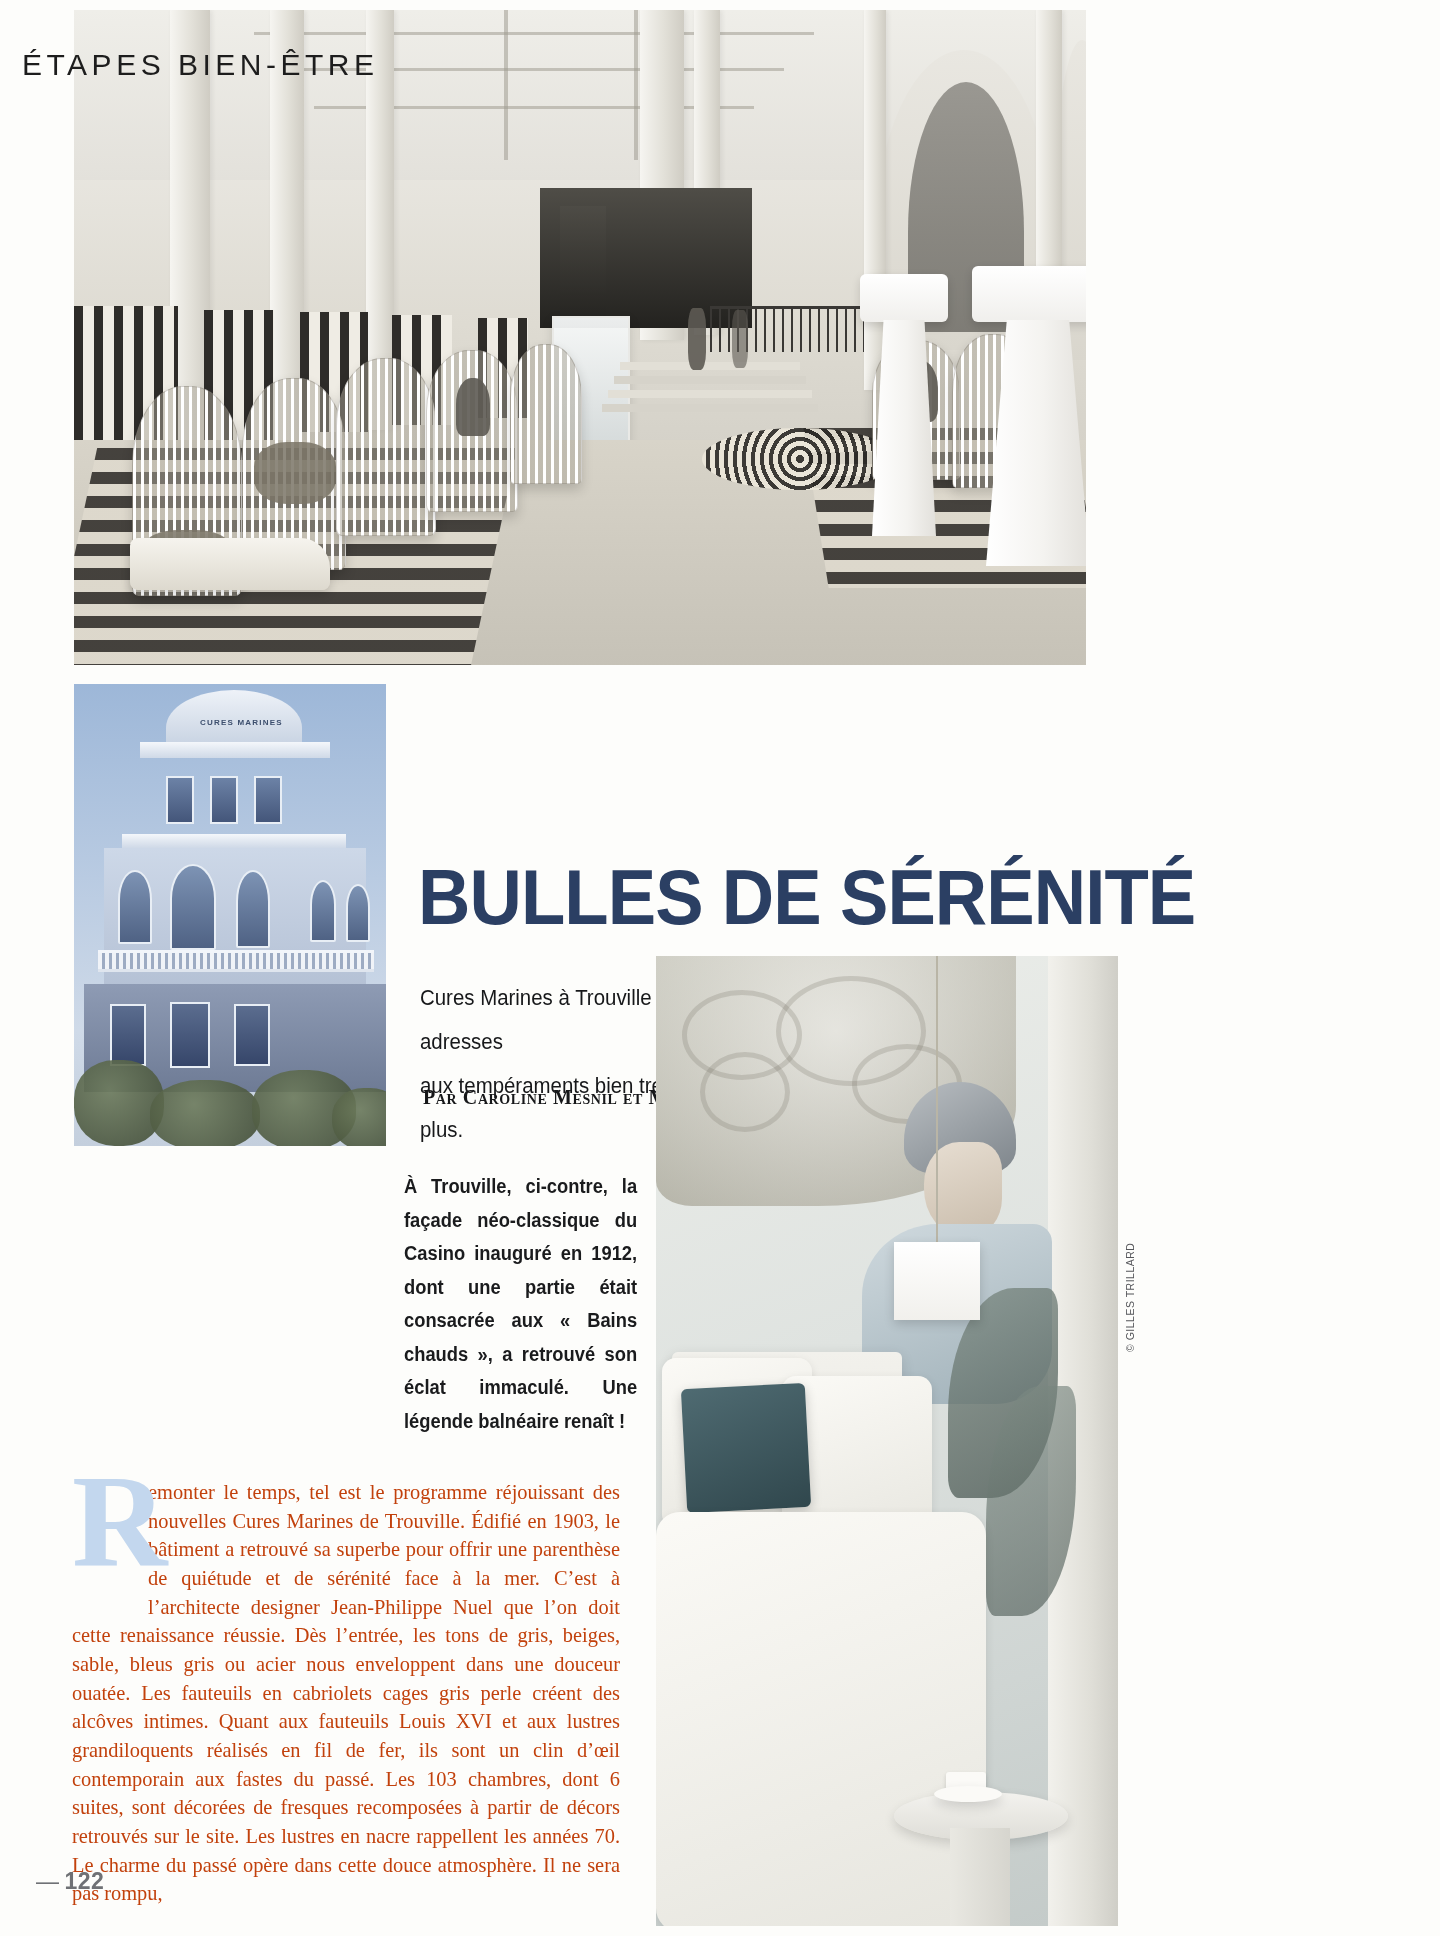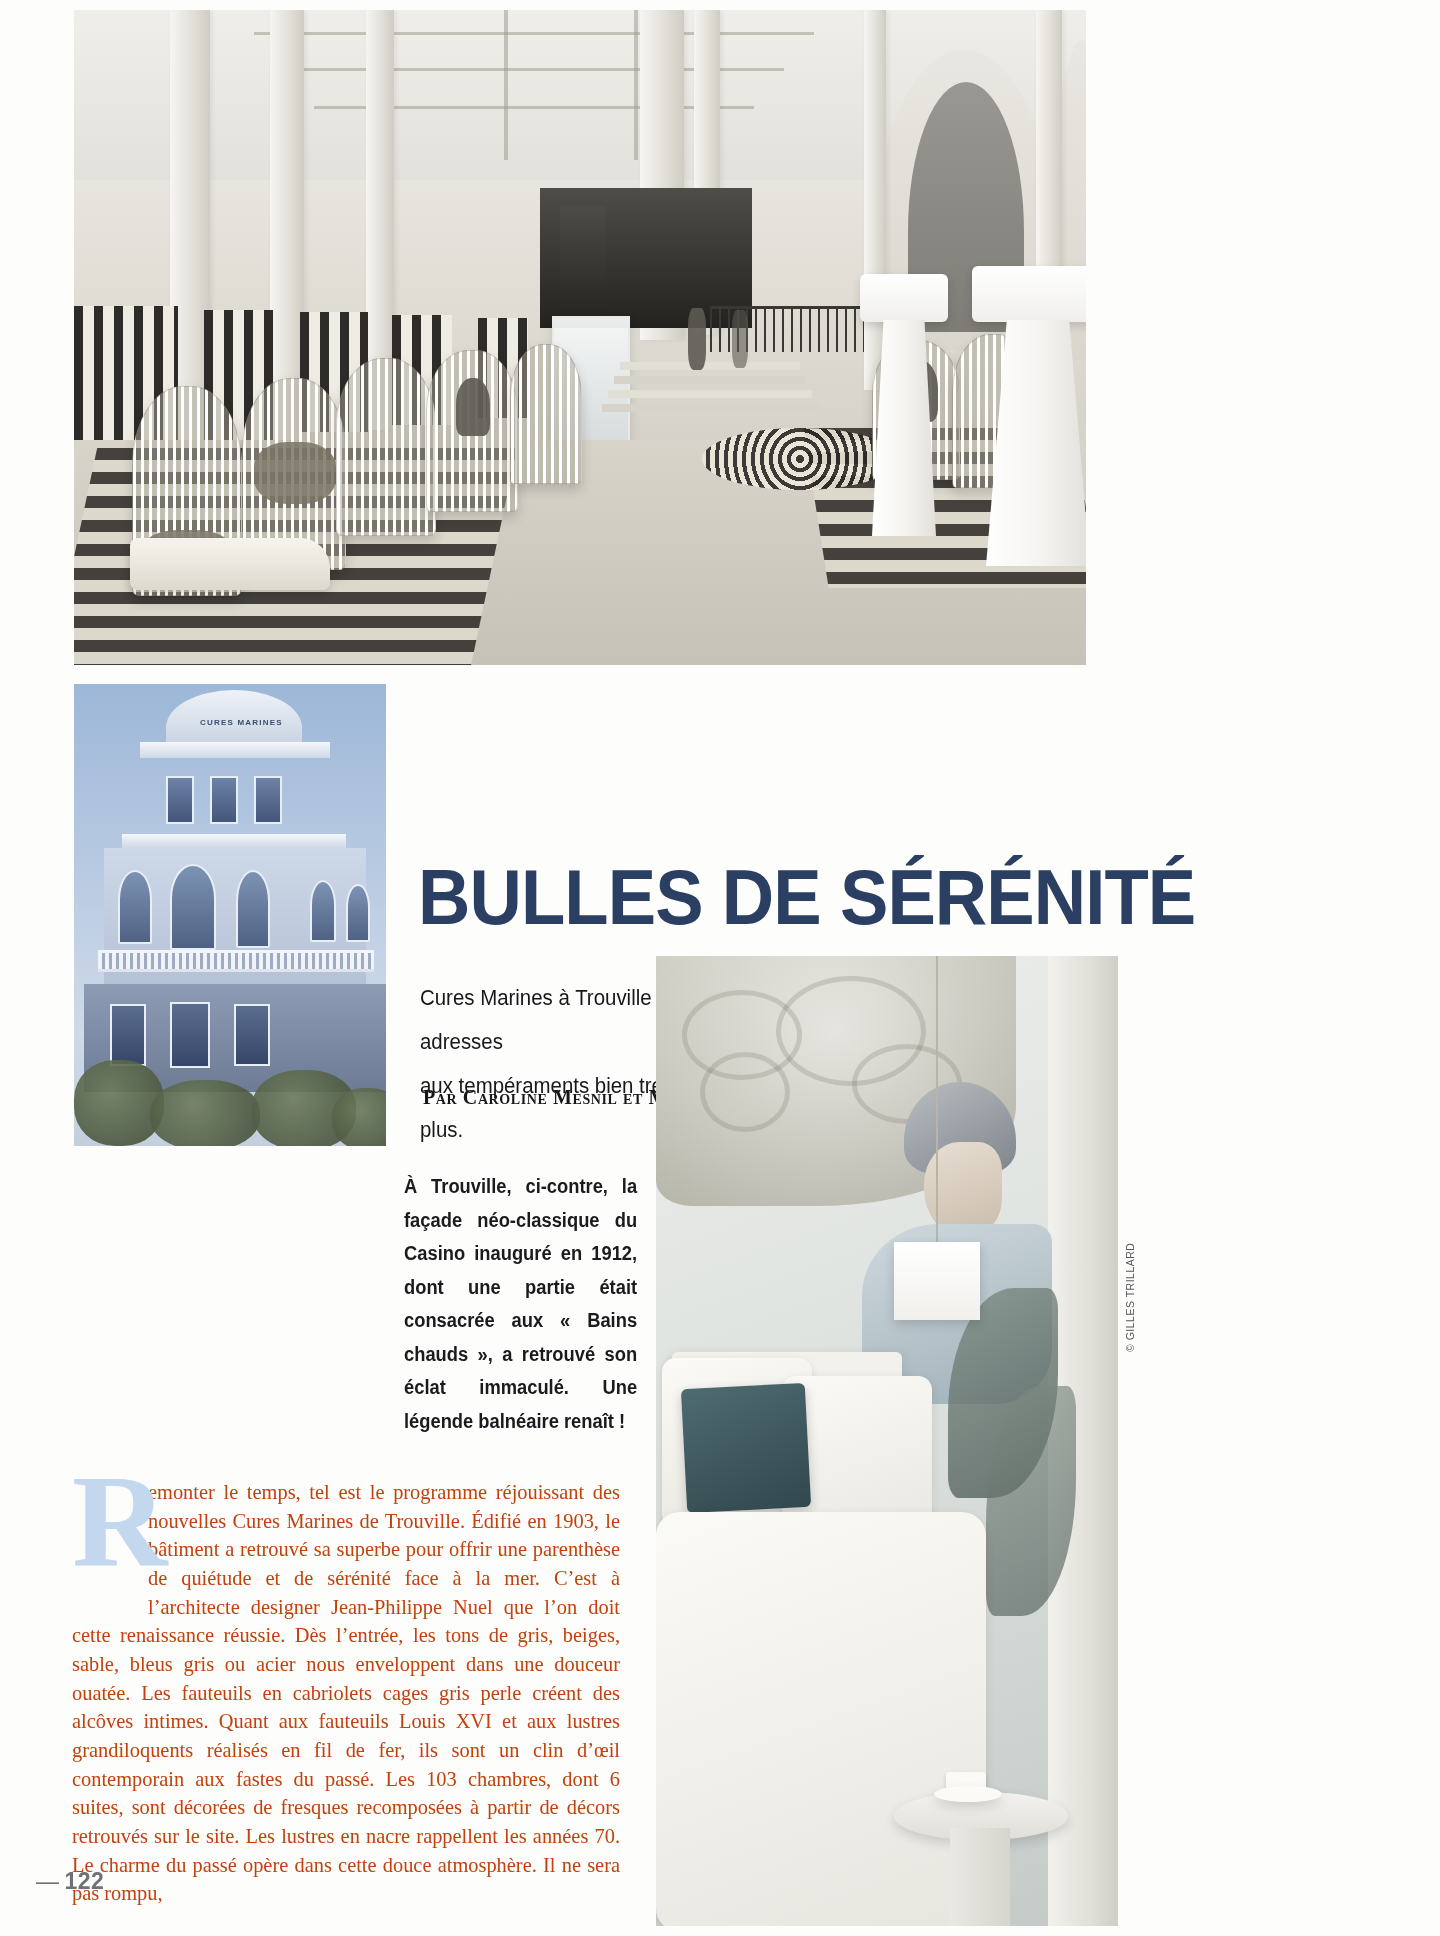--- a/index.html
+++ b/index.html
@@ -425,20 +425,21 @@
     letter-spacing: .5px;
     margin-left: 20px;
   }
   .folio .dash { margin-right: 5px; font-weight: 400; }
 </style>
 </head>
 <body>
 
 <div class="page">
 
+  <div class="running-head">ÉTAPES BIEN-ÊTRE</div>
 
   <div class="hero-photo">
     <div class="hero-sky"></div>
 
     <div class="hero-ceiling"></div>
     <div class="ceil-line" style="left:180px;top:22px;width:560px;"></div>
     <div class="ceil-line" style="left:210px;top:58px;width:500px;"></div>
     <div class="ceil-line" style="left:240px;top:96px;width:440px;"></div>
     <div class="ceil-line" style="left:430px;top:0px;width:4px;height:150px;"></div>
     <div class="ceil-line" style="left:560px;top:0px;width:4px;height:150px;"></div>

